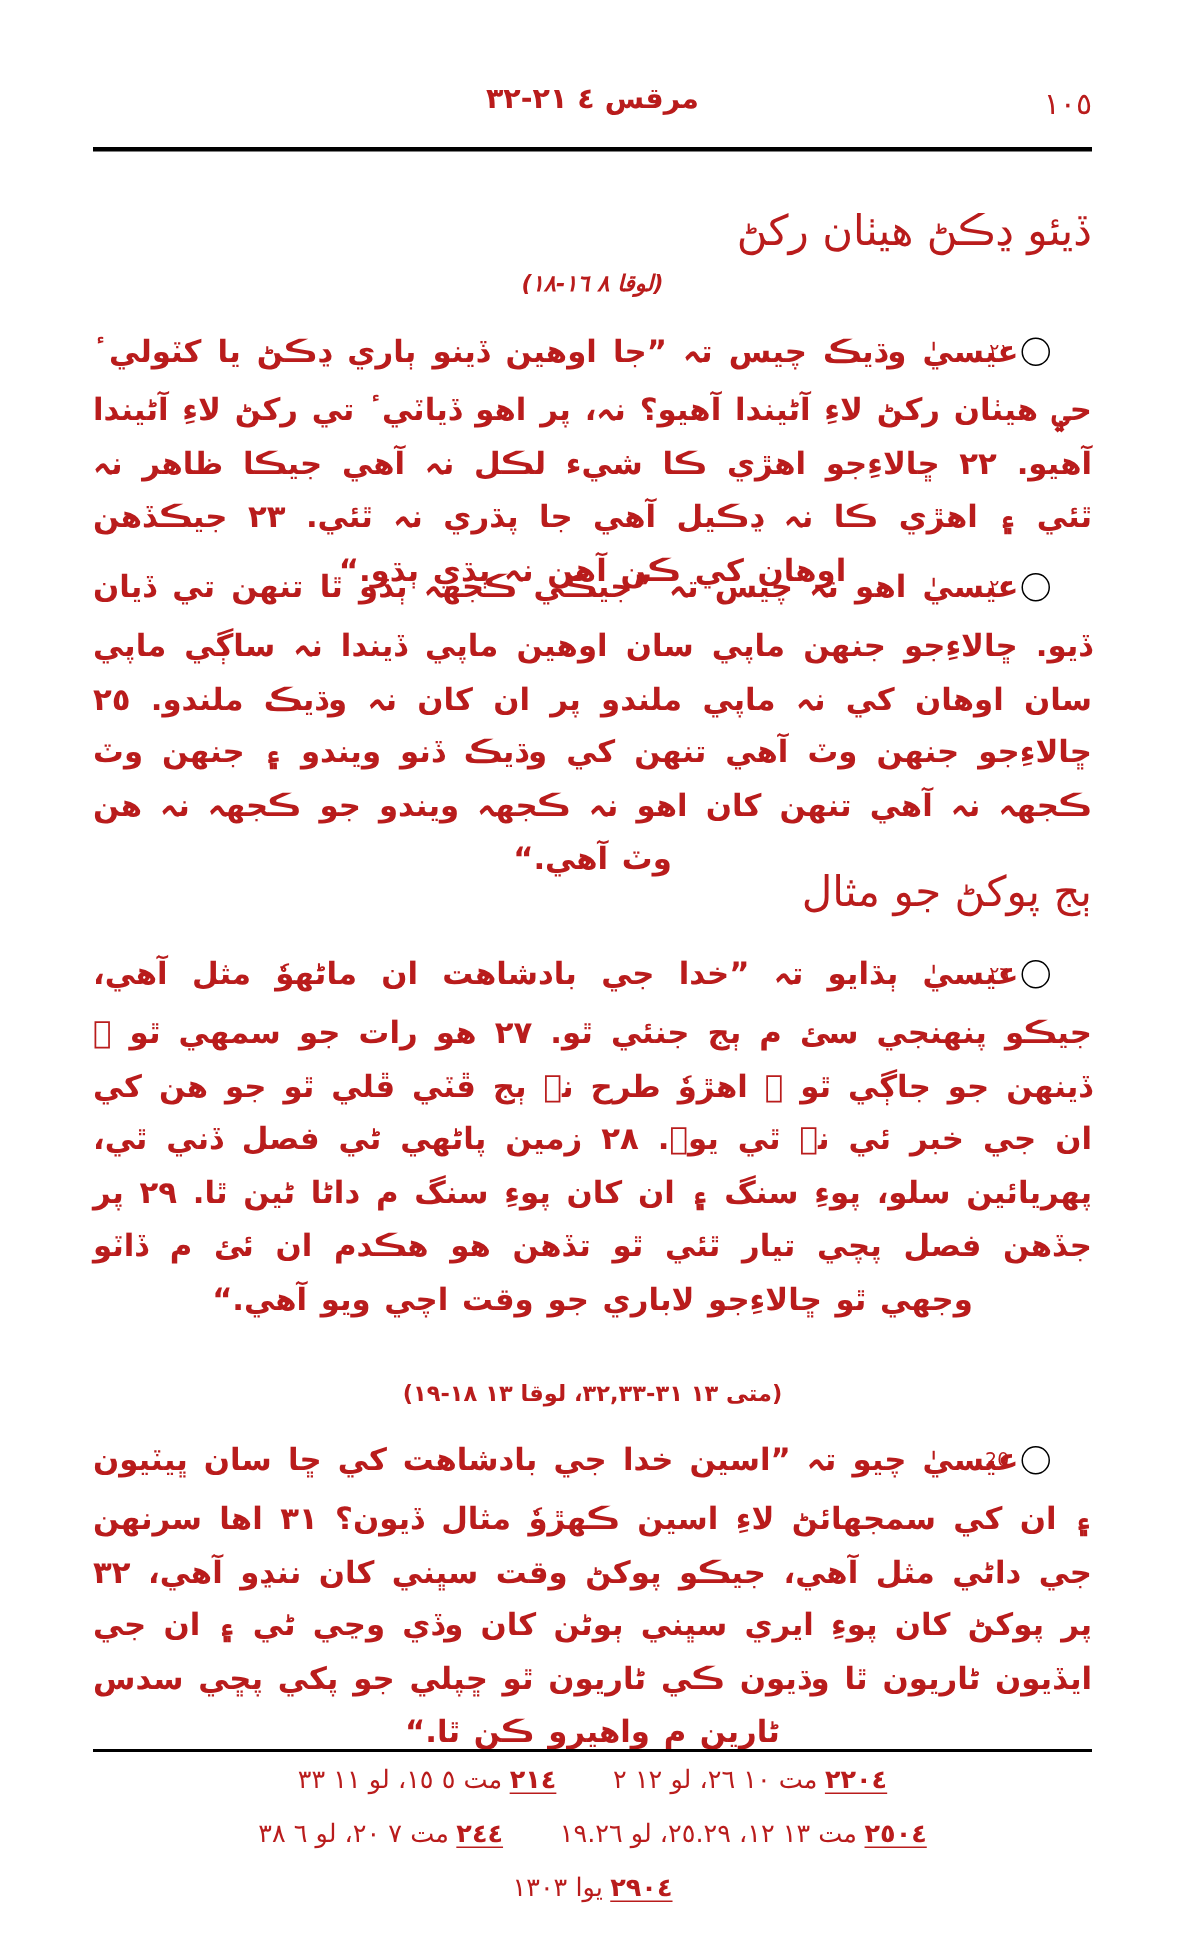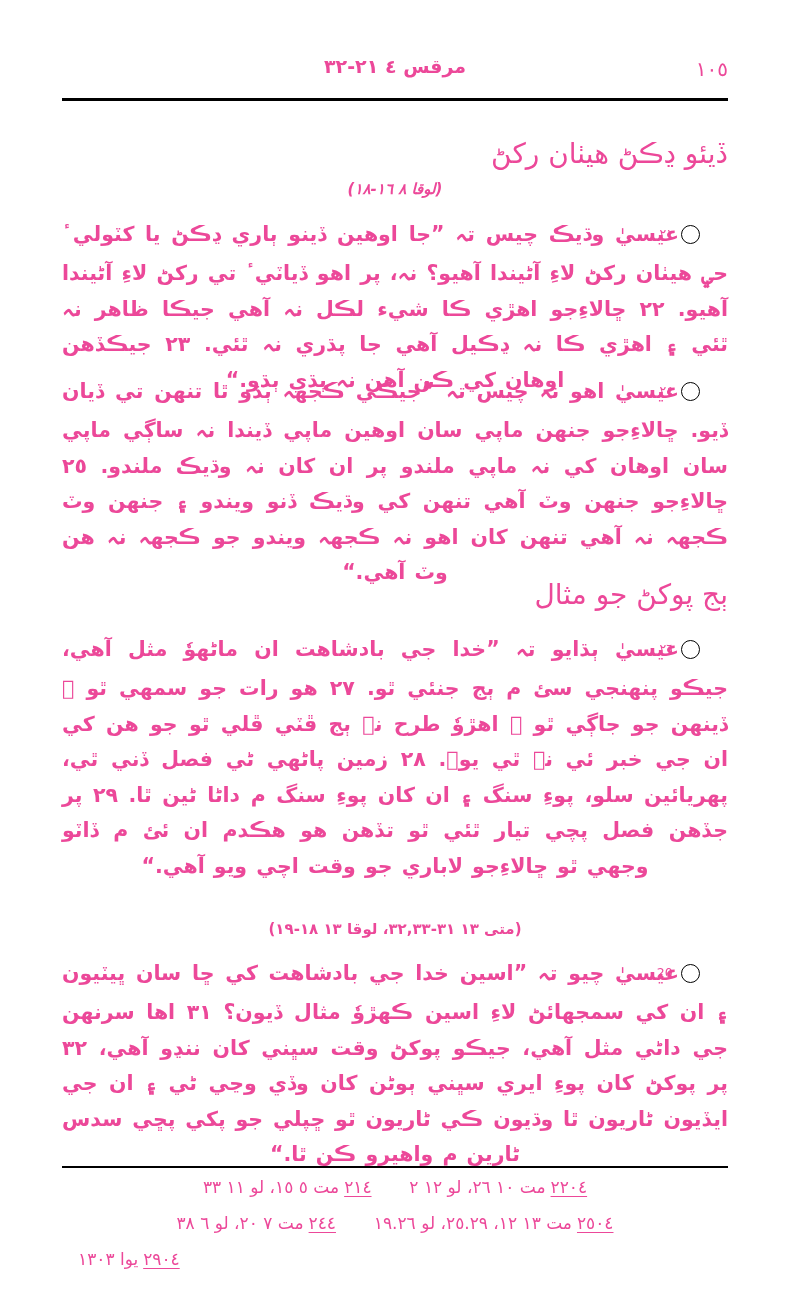--- a/index.html
+++ b/index.html
@@ -10,21 +10,21 @@
   body {
     font-family: "DejaVu Sans", sans-serif;
   }
   .page {
     position: relative;
     width: 789px;
     height: 1297px;
     margin: 0 auto;
     background: #ffffff;
     overflow: hidden;
-    color: #ec4899;
+    color: #b91c1c;
   }
   .sheet {
     position: absolute;
     left: 62px;
     top: 0;
     width: 666px;
     height: 1297px;
   }
 
   
@@ -131,21 +131,21 @@
     direction: rtl;
     font-size: 17px;
     line-height: 26px;
     text-align: center;
     letter-spacing: 0.4px;
   }
   .fnote { display: inline-block; margin: 0 16px; white-space: nowrap; }
   .fnkey {
     text-decoration: underline;
     text-underline-offset: 3px;
-    font-weight: normal;
+    font-weight: bold;
     margin-left: 5px;
   }
   .fnref { font-weight: normal; }
 </style>
 </head>
 <body>
 
 <div class="page">
   <div class="sheet">
 
@@ -191,20 +191,20 @@
 
     <div class="fnrow" style="top:1210px;">
       <span class="fnote">
         <span class="fnkey">٢٥٠٤</span><span class="fnref">مت ١٣ ١٢، ٢٥.٢٩، لو ١٩.٢٦</span>
       </span>
       <span class="fnote">
         <span class="fnkey">٢٤٤</span><span class="fnref">مت ٧ ٢٠، لو ٦ ٣٨</span>
       </span>
     </div>
 
-    <div class="fnrow" style="top:1246px; text-align:left;">
+    <div class="fnrow" style="top:1246px; text-align:center;">
       <span class="fnote">
         <span class="fnkey">٢٩٠٤</span><span class="fnref">يوا ١٣٠٣</span>
       </span>
     </div>
 
   </div>
 </div>
 
 </body></html>

